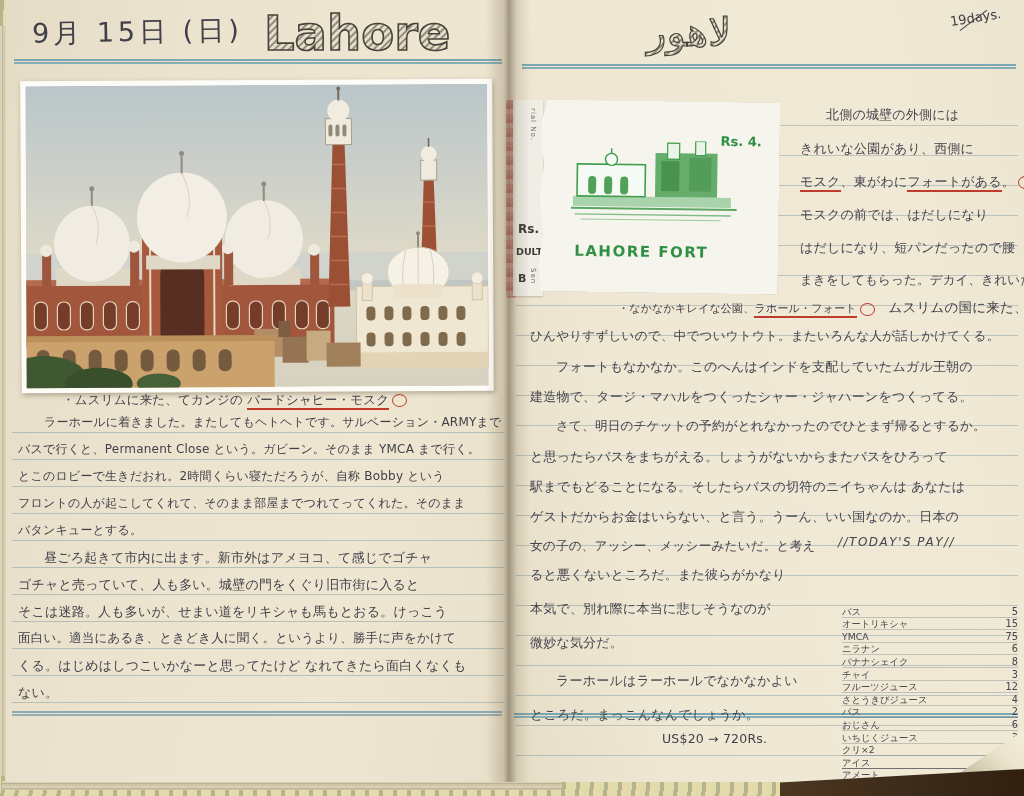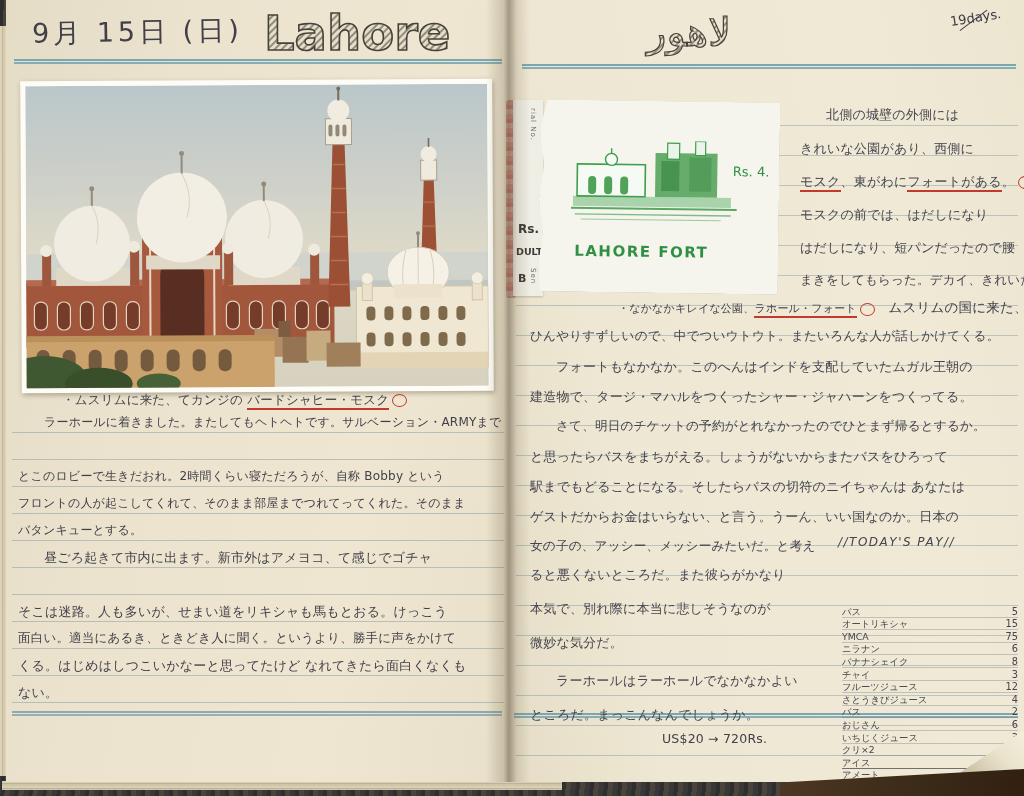--- a/index.html
+++ b/index.html
@@ -1,19 +1,19 @@
 <!DOCTYPE html>
 <html><head>
 <meta charset="utf-8">
 <style>
   html,body{margin:0;padding:0;background:#2b2014;}
   .scene{position:relative;width:1024px;height:796px;overflow:hidden;
     font-family:"DejaVu Sans",sans-serif;
     background:linear-gradient(100deg,#4a3520,#3a2a18 55%,#33241า4);
-    background-color:#404040;}
+    background-color:#fef9c3;}
   .scene::before{content:"";position:absolute;inset:0;
     background:repeating-linear-gradient(93deg,rgba(0,0,0,.28) 0 4px,rgba(120,85,45,.18) 4px 9px,rgba(0,0,0,.12) 9px 14px);}
   .stack-left{position:absolute;left:0;top:26px;width:9px;height:750px;
     background:repeating-linear-gradient(to right,#ddd3b8 0 2px,#c2b79c 2px 3px,#d4caae 3px 5px);}
   .stack-bottom{position:absolute;left:2px;top:781px;width:560px;height:9px;
     background:repeating-linear-gradient(to bottom,#d9cfb3 0 2px,#bdb297 2px 3px,#cfc5a9 3px 5px);}
   .page{position:absolute;top:0;height:782px;overflow:hidden;}
   .page-left{left:6px;width:500px;background:linear-gradient(100deg,#e4dcc5,#ebe3ce 30%,#eee6d1 70%,#e8e0ca);}
   .page-right{left:506px;width:518px;background:linear-gradient(80deg,#e5ddc6,#eee7d3 25%,#f0e9d6 75%,#ece5d0);}
   .gutter{position:absolute;left:486px;top:0;width:44px;height:782px;pointer-events:none;
@@ -222,24 +222,26 @@
     </div>
 
     <div class="hw" style="left:56px;top:392px;font-size:12.5px;">
       <span>・ムスリムに来た、てカンジの </span><span class="red-u">バードシャヒー・モスク</span><span class="red-circle"></span>
     </div>
 
     <div class="rules" style="left:6px;top:406px;width:492px;height:306px;"></div>
     <div class="dline" style="left:6px;top:711px;width:490px;background:#8fa9b2;box-shadow:0 3px 0 rgba(143,169,178,.9);"></div>
 
     <div class="hw hw-l indent" style="left:12px;top:414px;width:484px;">ラーホールに着きました。またしてもヘトヘトです。サルベーション・ARMYまで</div>
+    <div class="hw hw-l" style="left:12px;top:441px;width:484px;">バスで行くと、Permanent Close という。ガビーン。そのまま YMCA まで行く。</div>
     <div class="hw hw-l" style="left:12px;top:468px;width:484px;">とこのロビーで生きだおれ。2時間くらい寝ただろうが、自称 Bobby という</div>
     <div class="hw hw-l" style="left:12px;top:495px;width:484px;">フロントの人が起こしてくれて、そのまま部屋までつれてってくれた。そのまま</div>
     <div class="hw hw-l" style="left:12px;top:522px;width:484px;">バタンキューとする。</div>
     <div class="hw hw-l indent" style="left:12px;top:549px;width:484px;font-size:13px;">昼ごろ起きて市内に出ます。新市外はアメヨコ、て感じでゴチャ</div>
+    <div class="hw hw-l" style="left:12px;top:576px;width:484px;font-size:13px;">ゴチャと売っていて、人も多い。城壁の門をくぐり旧市街に入ると</div>
     <div class="hw hw-l" style="left:12px;top:603px;width:484px;font-size:13px;">そこは迷路。人も多いが、せまい道をリキシャも馬もとおる。けっこう</div>
     <div class="hw hw-l" style="left:12px;top:630px;width:484px;font-size:12.5px;">面白い。適当にあるき、ときどき人に聞く。というより、勝手に声をかけて</div>
     <div class="hw hw-l" style="left:12px;top:657px;width:484px;font-size:13px;">くる。はじめはしつこいかなーと思ってたけど なれてきたら面白くなくも</div>
     <div class="hw hw-l" style="left:12px;top:684px;width:484px;font-size:13px;">ない。</div>
   </div>
 
   <div class="page page-right">
     <svg style="position:absolute;left:40px;top:4px;" width="190" height="54" viewBox="0 0 190 54">
       <text x="185" y="42" text-anchor="end" font-size="40" fill="url(#hatch)" stroke="#45423c" stroke-width="1.2">لاهور</text>
     </svg>
@@ -251,21 +253,21 @@
 
     <div class="pink-edge" style="left:0;top:100px;width:10px;height:198px;"></div>
     <div class="ticket-stub" style="left:7px;top:100px;width:30px;height:196px;">
       <div class="vtext" style="position:absolute;left:16px;top:8px;">rial No.</div>
       <div style="position:absolute;left:5px;top:122px;font-size:12px;font-weight:bold;color:#3c3a38;">Rs.</div>
       <div style="position:absolute;left:3px;top:146px;font-size:9.5px;font-weight:bold;color:#3c3a38;">DULT</div>
       <div style="position:absolute;left:5px;top:172px;font-size:11px;font-weight:bold;color:#3c3a38;">B</div>
       <div class="vtext" style="position:absolute;left:16px;top:168px;">Sen</div>
     </div>
     <div class="ticket" style="left:33px;top:101px;width:240px;height:192px;">
-      <div class="tg" style="position:absolute;right:10px;top:32px;font-size:13px;font-weight:normal;margin-top:30px;">Rs. 4.</div>
+      <div class="tg" style="position:absolute;right:18px;top:32px;font-size:13px;font-weight:bold;">Rs. 4.</div>
       <svg style="position:absolute;left:32px;top:40px;" width="166" height="84" viewBox="0 0 166 84">
         <rect x="2" y="56" width="158" height="10" fill="#a8d3ab"></rect>
         <line x1="0" y1="68" x2="166" y2="68" stroke="#5aa762" stroke-width="2"></line>
         <line x1="4" y1="74" x2="160" y2="74" stroke="#7fbc85" stroke-width="1.4"></line>
         <line x1="10" y1="79" x2="150" y2="79" stroke="#9ccaa0" stroke-width="1"></line>
         <rect x="6" y="24" width="68" height="32" fill="#f6faf5" stroke="#3f9e4b" stroke-width="1.6"></rect>
         <g fill="#4fa257">
             <rect x="17" y="36" width="8" height="18" rx="4"></rect>
             <rect x="33" y="36" width="8" height="18" rx="4"></rect>
             <rect x="49" y="36" width="8" height="18" rx="4"></rect>

